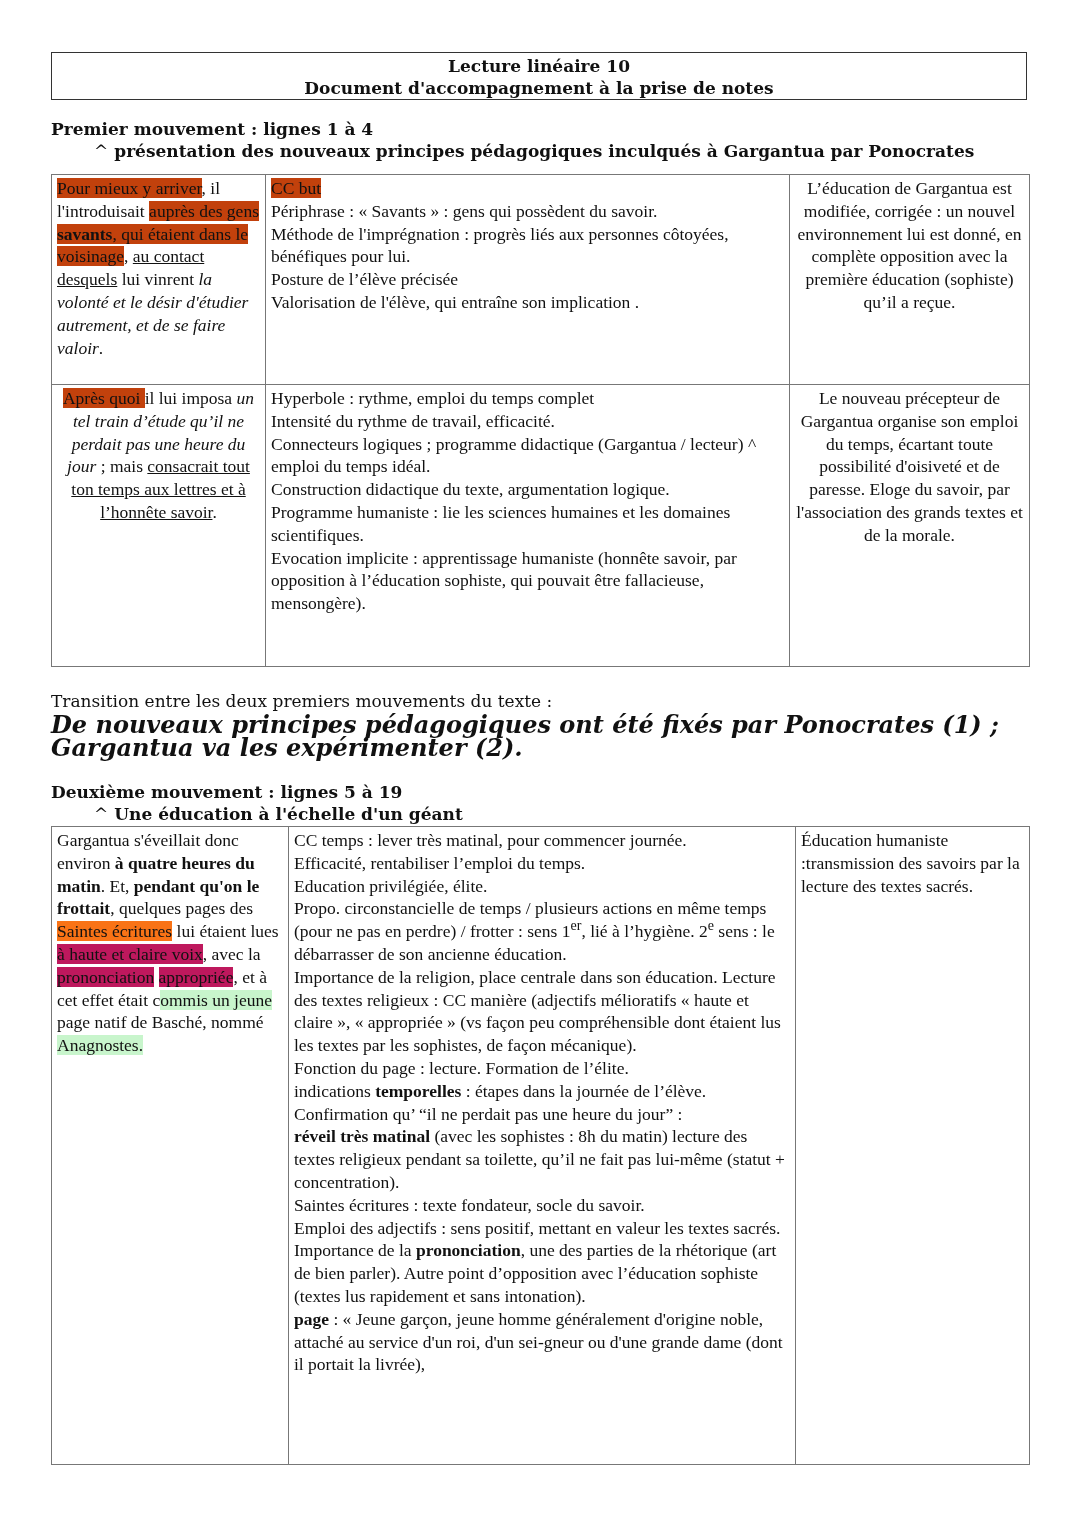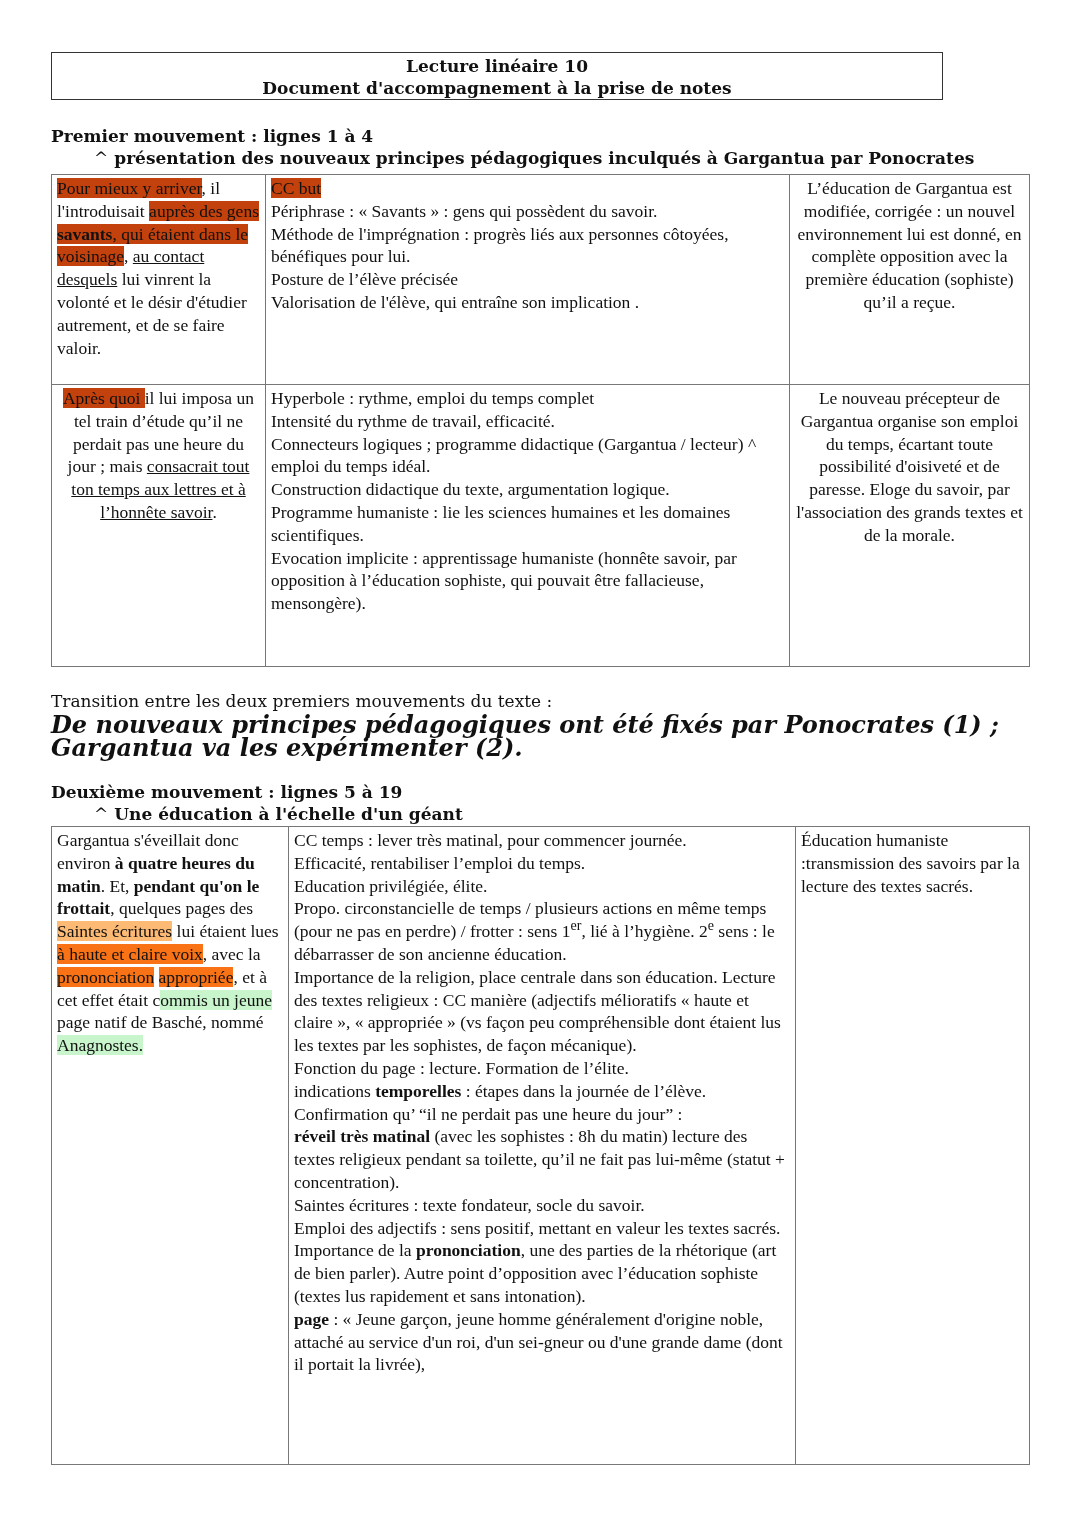--- a/index.html
+++ b/index.html
@@ -2,64 +2,64 @@
 <html><head>
 <meta charset="utf-8">
 <style>
   html, body { margin: 0; padding: 0; background: #ffffff; }
   body {
     width: 1080px; height: 1528px; position: relative; overflow: hidden;
     font-family: "DejaVu Serif", "Liberation Serif", serif;
     color: #111;
   }
   .title-box {
-    position: absolute; left: 51px; top: 52px; width: 892px; height: 48px;
+    position: absolute; left: 51px; top: 52px; width: 976px; height: 48px;
     border: 1px solid #333; box-sizing: border-box;
     text-align: center; font-weight: bold; font-size: 17px; line-height: 22px;
     padding-top: 2px;
   }
   .section-head {
     position: absolute; left: 51px; font-weight: bold; font-size: 17px; line-height: 22px;
   }
   .sub-head { font-weight: bold; font-size: 17px; margin-left: 43px; }
   .caret { font-weight: normal; margin-right: 6px; }
   table.notes {
     position: absolute; left: 51px; border-collapse: collapse; table-layout: fixed;
     font-size: 16px; line-height: 22.8px;
   }
   table.notes td {
     border: 1px solid #777; vertical-align: top; padding: 2px 5px 6px 5px;
     font-family: "Liberation Serif", "DejaVu Serif", serif; font-size: 17.5px;
   }
   td.center { text-align: center; }
   .hl-yellow { background: #c2410c; }
   .hl-green { background: #c2410c; }
-  .hl-cyan { background: #fdba74; }
-  .hl-blue { background: #f97316; }
+  .hl-cyan { background: #f97316; }
+  .hl-blue { background: #be185d; }
   .hl-lightgreen { background: #c8f5cc; }
   .u { text-decoration: underline; }
-  .i { }
+  .i { font-style: italic; }
   .b { font-weight: bold; }
   sup { font-size: 14px; line-height: 0; }
   .transition {
     position: absolute; left: 51px; top: 690px; width: 980px;
     font-size: 17px; line-height: 23px;
   }
   .transition .bi { font-weight: bold; font-style: italic; font-size: 24px; }
   .line { display: block; }
 </style>
 </head>
 <body>
 
 <div class="title-box">
   <span class="line">Lecture linéaire 10</span>
   <span class="line">Document d'accompagnement à la prise de notes</span>
 </div>
 
-<div class="section-head" style="top:125px;">
+<div class="section-head" style="top:118px;">
   <span class="line">Premier mouvement : lignes 1 à 4</span>
   <span class="line sub-head">
     <span class="caret">^</span><span>présentation des nouveaux principes pédagogiques inculqués à Gargantua par Ponocrates</span>
   </span>
 </div>
 
 <table class="notes" style="top:174px; width:978px;">
   <colgroup>
       <col style="width:214px">
       <col style="width:524px">

